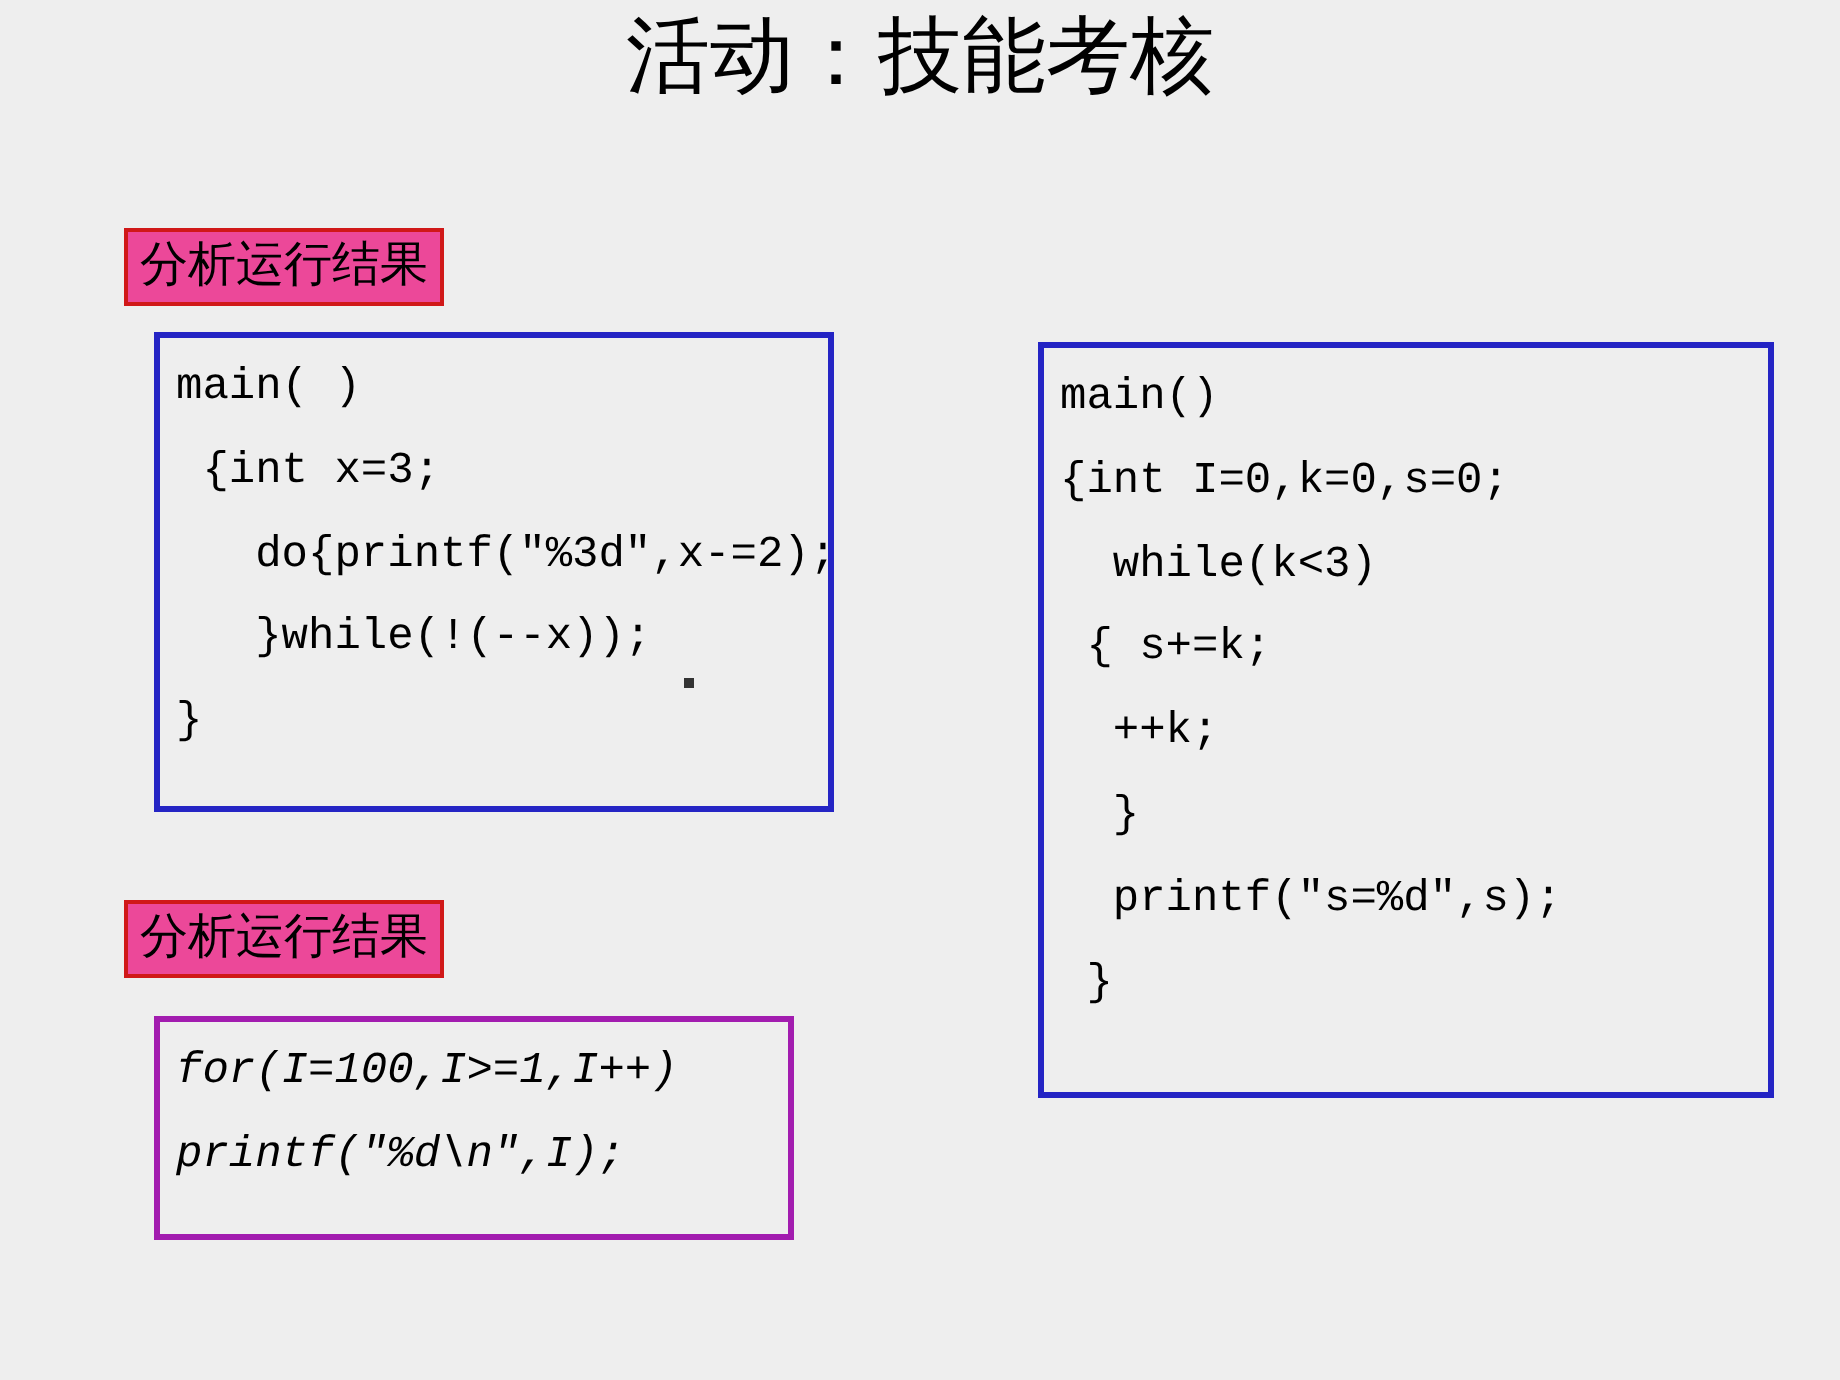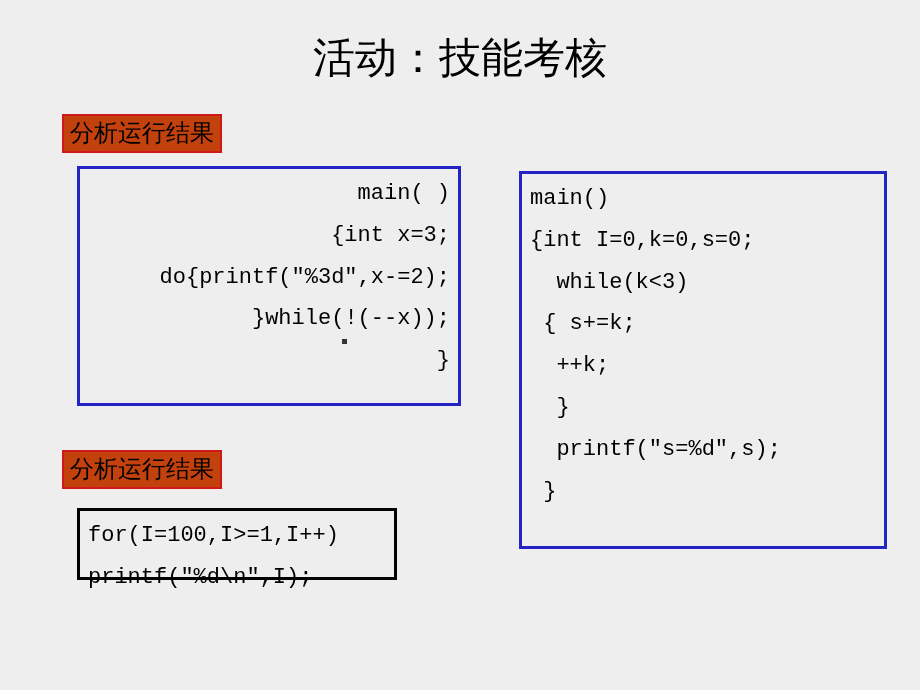--- a/index.html
+++ b/index.html
@@ -12,27 +12,26 @@
       height: 690px;
       background: #eeeeee;
       font-family: "SimSun", "宋体", serif;
       position: relative;
       overflow: hidden;
     }
     .title {
       text-align: center;
       font-size: 42px;
       color: #000;
-      padding-top: 30px;
       padding-bottom: 10px;
       font-weight: normal;
     }
     .label-box {
       position: absolute;
-      background: #c2410c;
+      background: #ec4899;
       border: 2px solid #d01818;
       font-size: 24px;
       color: #000;
       padding: 2px 6px;
       line-height: 1.3;
     }
     .label1 {
       left: 62px;
       top: 114px;
     }
@@ -46,38 +45,38 @@
       font-family: "Courier New", "SimSun", monospace;
       font-size: 22px;
       color: #000;
       line-height: 1.9;
       white-space: pre;
       padding: 4px 8px;
     }
     .code1 {
       left: 77px;
       top: 166px;
-      width: 384px;
+      width: 340px;
       height: 240px;
       border: 3px solid #2424c4;
-      text-align: right;
     }
     .code2 {
       left: 519px;
       top: 171px;
       width: 368px;
       height: 378px;
       border: 3px solid #2424c4;
     }
     .code3 {
       left: 77px;
       top: 508px;
       width: 320px;
-      height: 72px;
-      border: 3px solid #000000;
+      height: 112px;
+      border: 3px solid #a21caf;
+      font-style: italic;
     }
     .dot-marker {
       position: absolute;
       left: 342px;
       top: 339px;
       width: 5px;
       height: 5px;
       background: #333;
     }
   </style>

